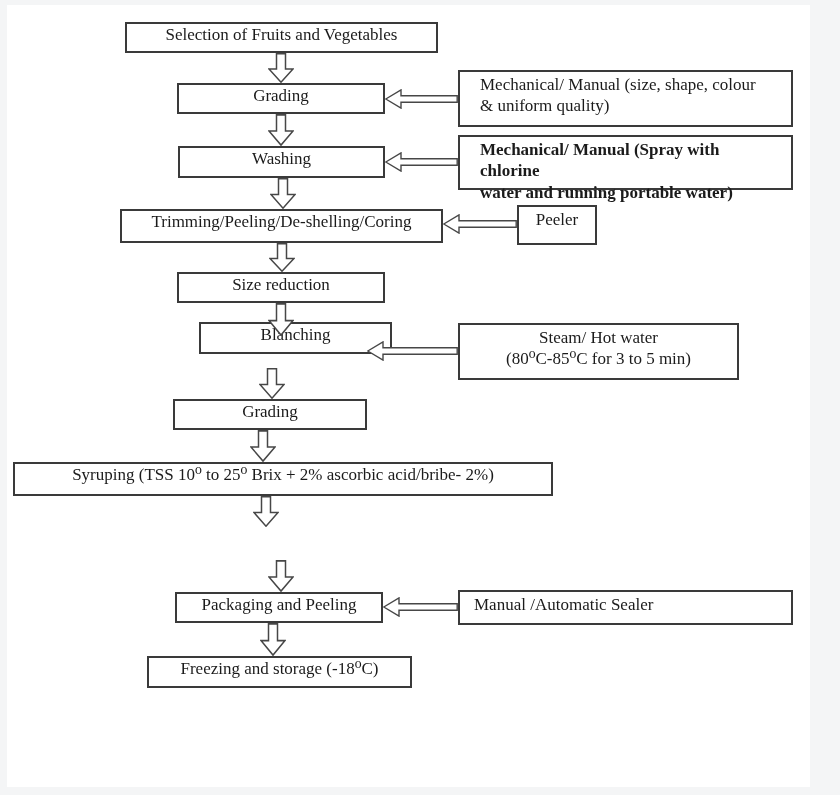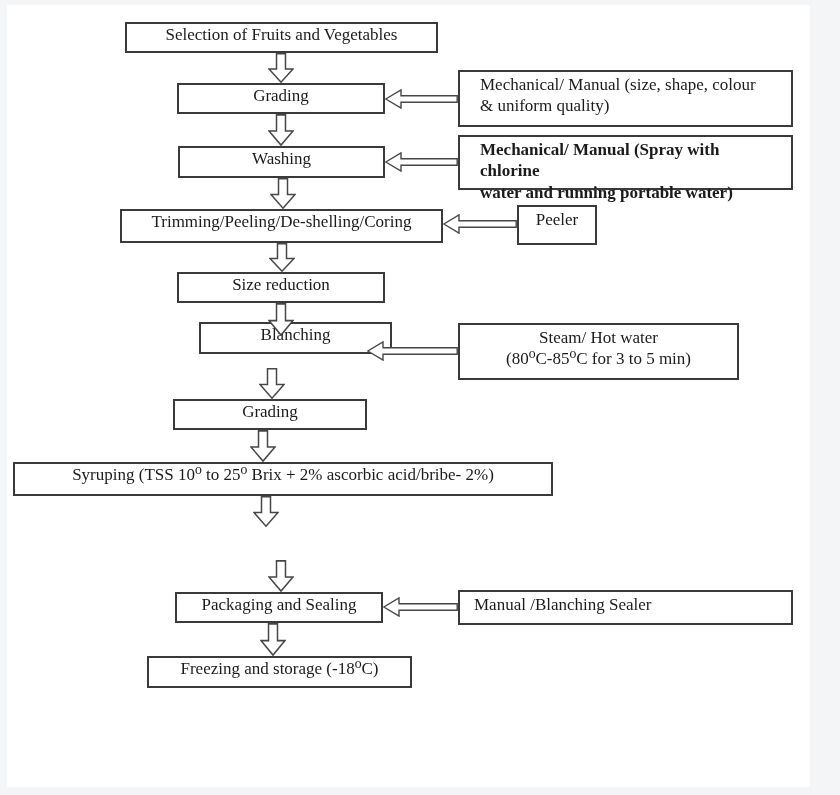--- a/index.html
+++ b/index.html
@@ -62,21 +62,21 @@
   <div class="box" style="left:174px;top:322px;width:193px;height:32px;margin-left:25px;">
     <span>Blanching</span>
   </div>
   <div class="box" style="left:173px;top:399px;width:194px;height:31px;">
     <span>Grading</span>
   </div>
   <div class="box" style="left:13px;top:462px;width:540px;height:34px;">
     <span>Syruping (TSS 10⁰ to 25⁰ Brix + 2% ascorbic acid/bribe- 2%)</span>
   </div>
   <div class="box" style="left:175px;top:592px;width:208px;height:31px;">
-    <span>Packaging and Sealing</span>
+    <span>Packaging and Peeling</span>
   </div>
   <div class="box" style="left:147px;top:656px;width:265px;height:32px;">
     <span>Freezing and storage (-18⁰C)</span>
   </div>
 
   <div class="box note" style="left:458px;top:70px;width:335px;height:57px;">
     <span>Mechanical/ Manual (size, shape, colour
 &amp; uniform quality)</span>
   </div>
   <div class="box note" style="left:458px;top:135px;width:335px;height:55px;font-weight:bold;">
@@ -84,21 +84,21 @@
 water and running portable water)</span>
   </div>
   <div class="box note centered" style="left:517px;top:205px;width:80px;height:40px;">
     <span>Peeler</span>
   </div>
   <div class="box note centered" style="left:458px;top:323px;width:281px;height:57px;">
     <span>Steam/ Hot water
 (80⁰C-85⁰C for 3 to 5 min)</span>
   </div>
   <div class="box note" style="left:458px;top:590px;width:335px;height:35px;padding-left:14px;">
-    <span>Manual /Blanching Sealer</span>
+    <span>Manual /Automatic Sealer</span>
   </div>
 
   <svg class="arrow" style="left:268px;top:53px;" width="26" height="30" viewBox="0 0 26 30" preserveAspectRatio="none">
       <polygon points="8.5,0.8 17.5,0.8 17.5,16 25,16 13,29.2 1,16 8.5,16" fill="#ffffff" stroke="#474747" stroke-width="1.5"></polygon>
     </svg>
   <svg class="arrow" style="left:268px;top:114px;" width="26" height="32" viewBox="0 0 26 30" preserveAspectRatio="none">
       <polygon points="8.5,0.8 17.5,0.8 17.5,16 25,16 13,29.2 1,16 8.5,16" fill="#ffffff" stroke="#474747" stroke-width="1.5"></polygon>
     </svg>
   <svg class="arrow" style="left:270px;top:178px;" width="26" height="31" viewBox="0 0 26 30" preserveAspectRatio="none">
       <polygon points="8.5,0.8 17.5,0.8 17.5,16 25,16 13,29.2 1,16 8.5,16" fill="#ffffff" stroke="#474747" stroke-width="1.5"></polygon>

